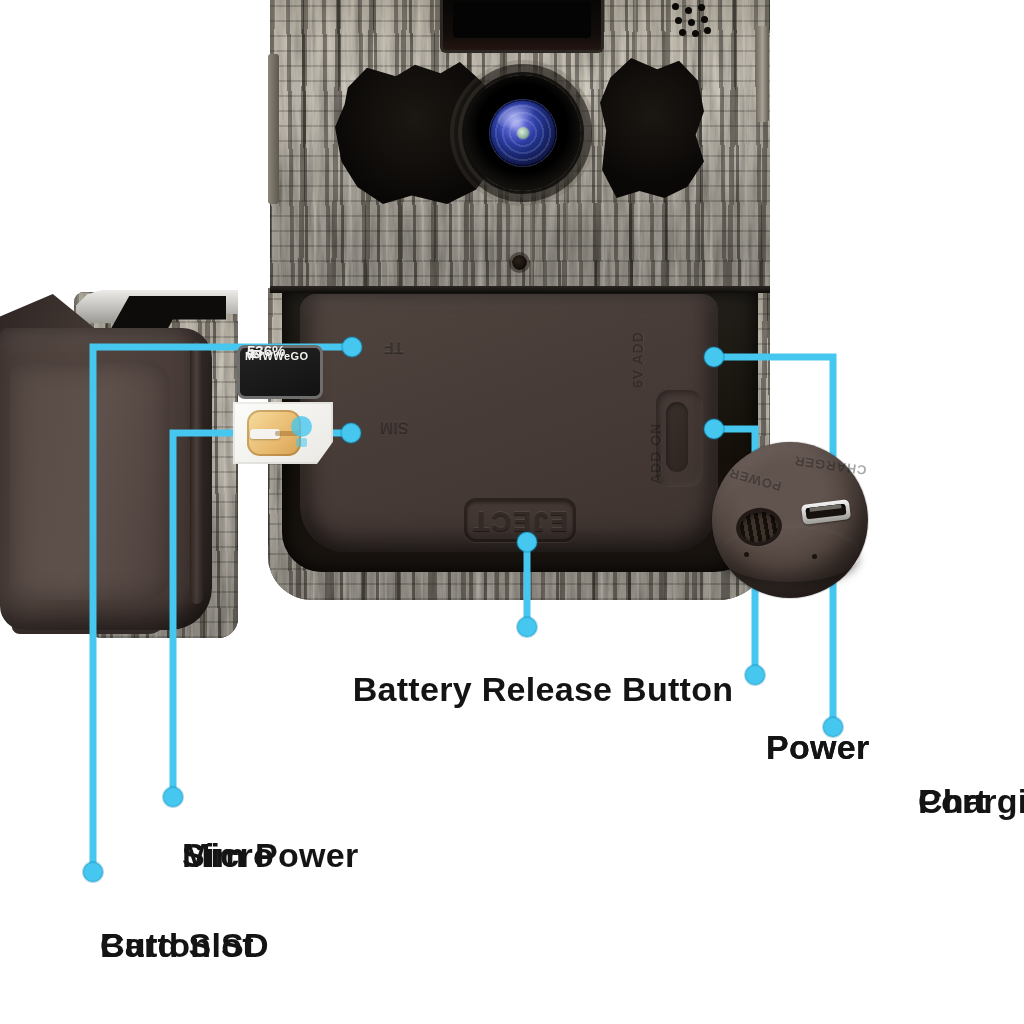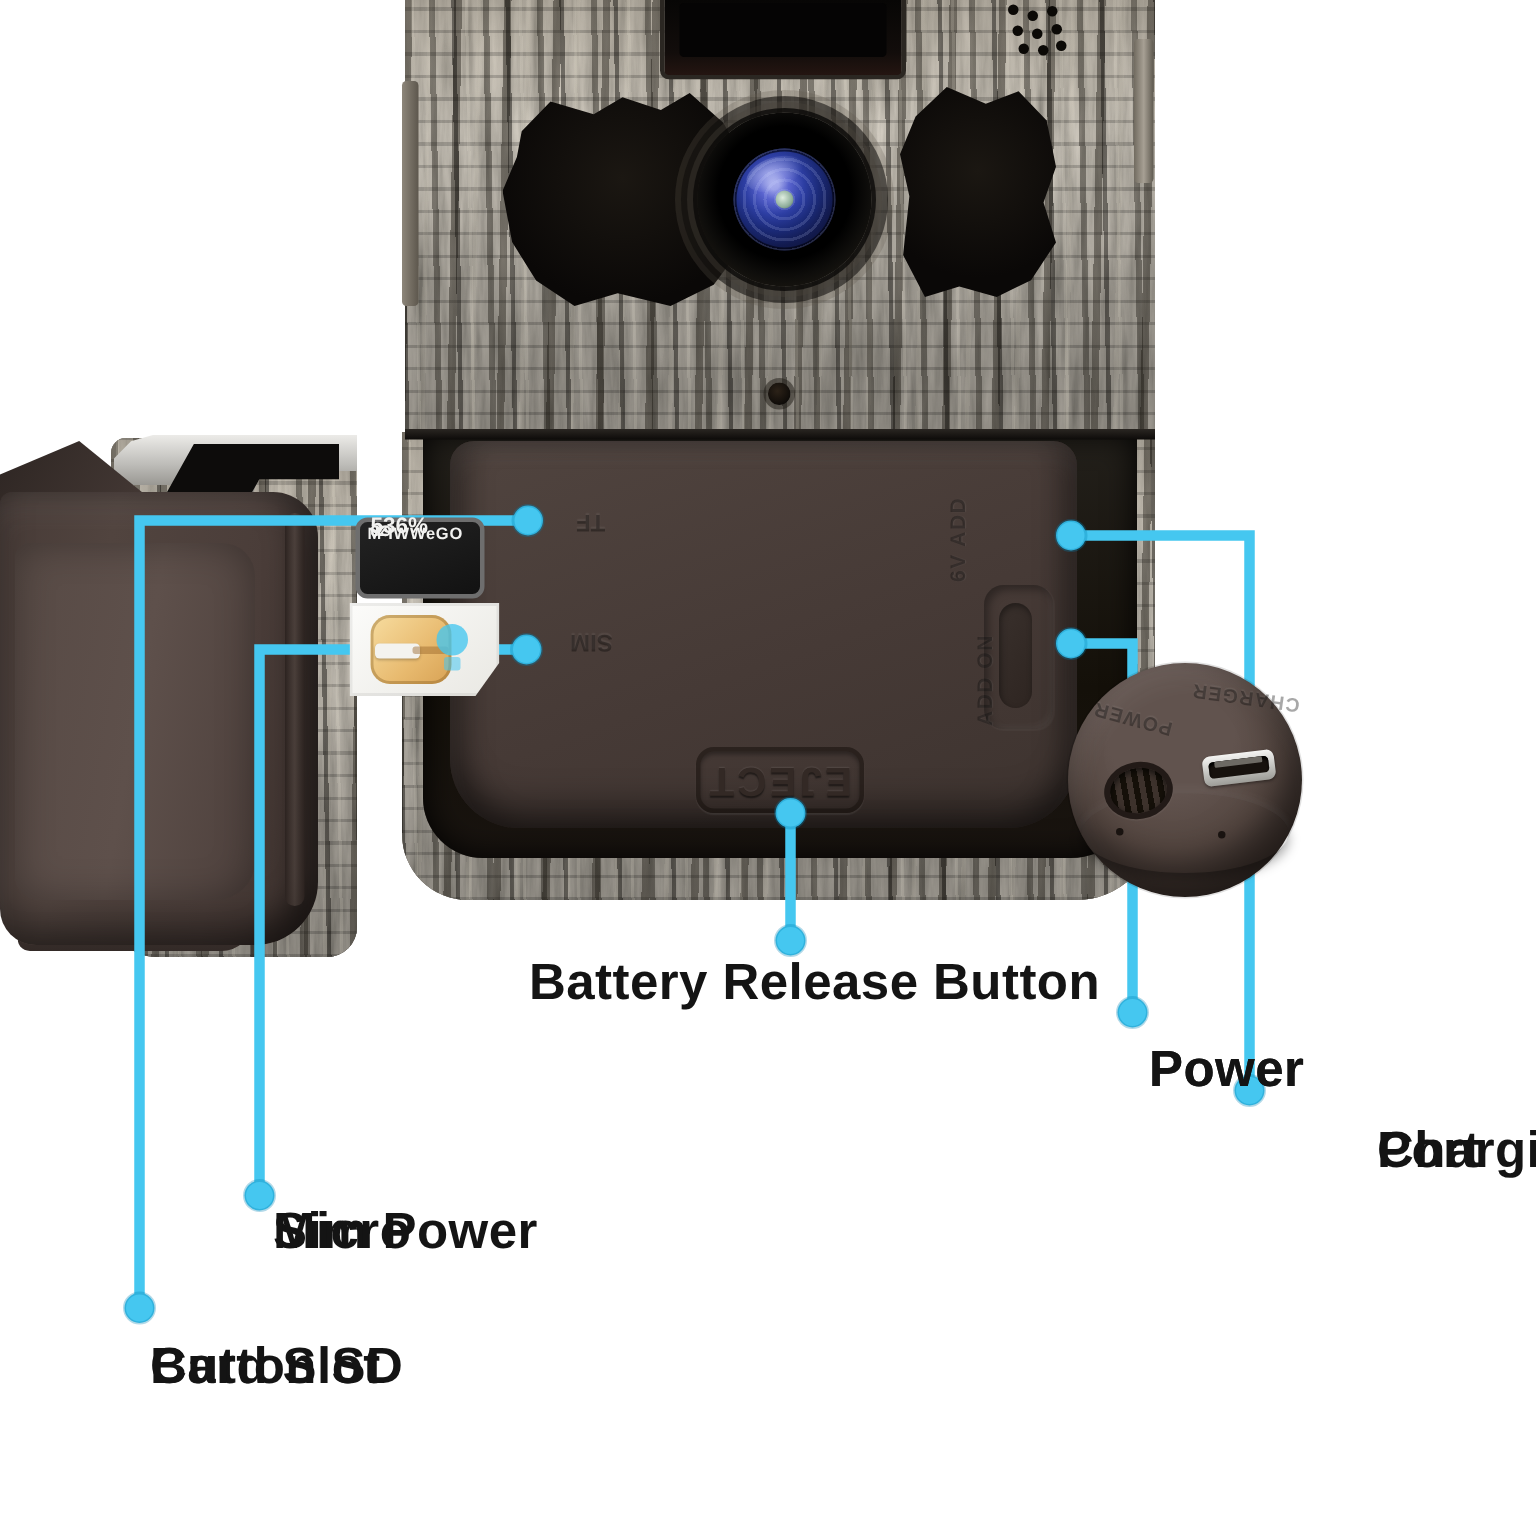--- a/index.html
+++ b/index.html
@@ -149,21 +149,21 @@
     box-shadow:inset 0 2px 2px #000;}
   .usb-tab{left:8px;top:4px;width:32px;height:4px;background:#6d6a64;border-radius:1px;}
   .pin1{left:32px;top:110px;width:5px;height:5px;border-radius:50%;background:#191310;}
   .pin2{left:100px;top:112px;width:5px;height:5px;border-radius:50%;background:#191310;}
 
   
   svg.callouts{left:0;top:0;z-index:40;}
   .cl{fill:none;stroke:var(--accent,#45c7f0);stroke-width:7;}
   .cd{fill:var(--accent,#45c7f0);stroke:rgba(0,130,180,.30);stroke-width:2;}
   .lbl{font-weight:bold;font-size:34px;line-height:43px;color:var(--label,#141414);
-       transform:translateX(-50%);text-align:left;z-index:60;white-space:nowrap;letter-spacing:.3px;}
+       transform:translateX(-50%);text-align:left;z-index:60;white-space:nowrap;letter-spacing:.3px;margin-top:34px;}
   .lbl span{position:static;display:block;}
   .lbl-battery{left:543px;top:634px;}
   .lbl-power{left:766px;top:692px;}
   .lbl-charging{left:918px;top:746px;}
   .lbl-sim{left:182px;top:800px;}
   .lbl-sd{left:100px;top:890px;}
 </style>
 </head>
 <body>
 

